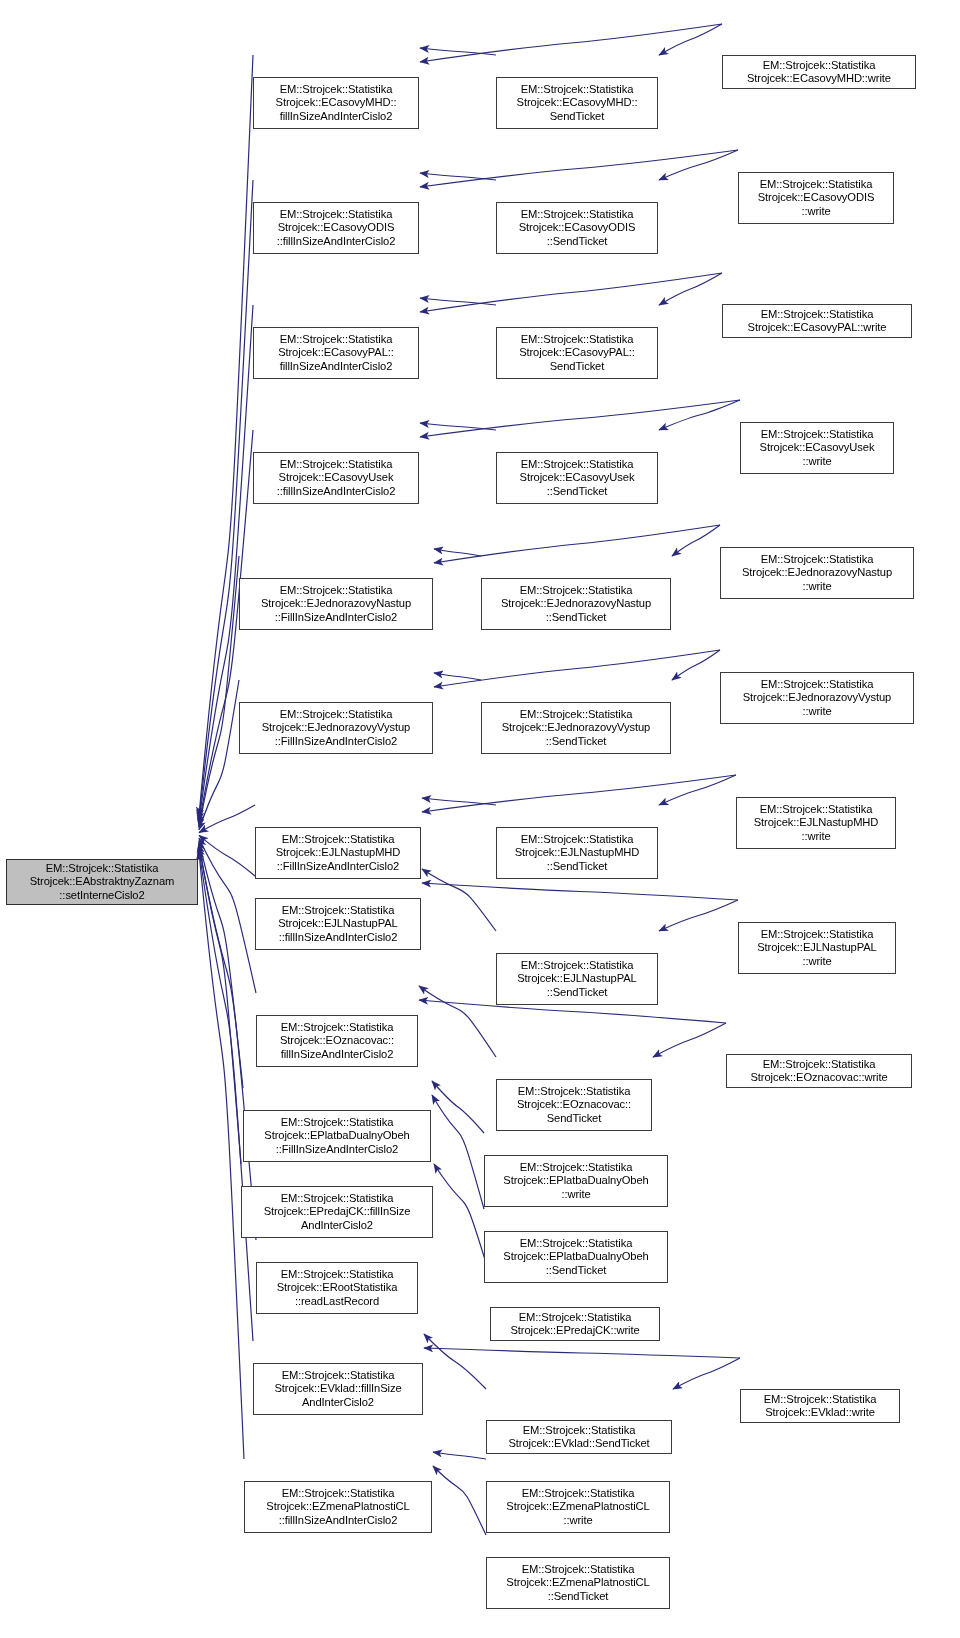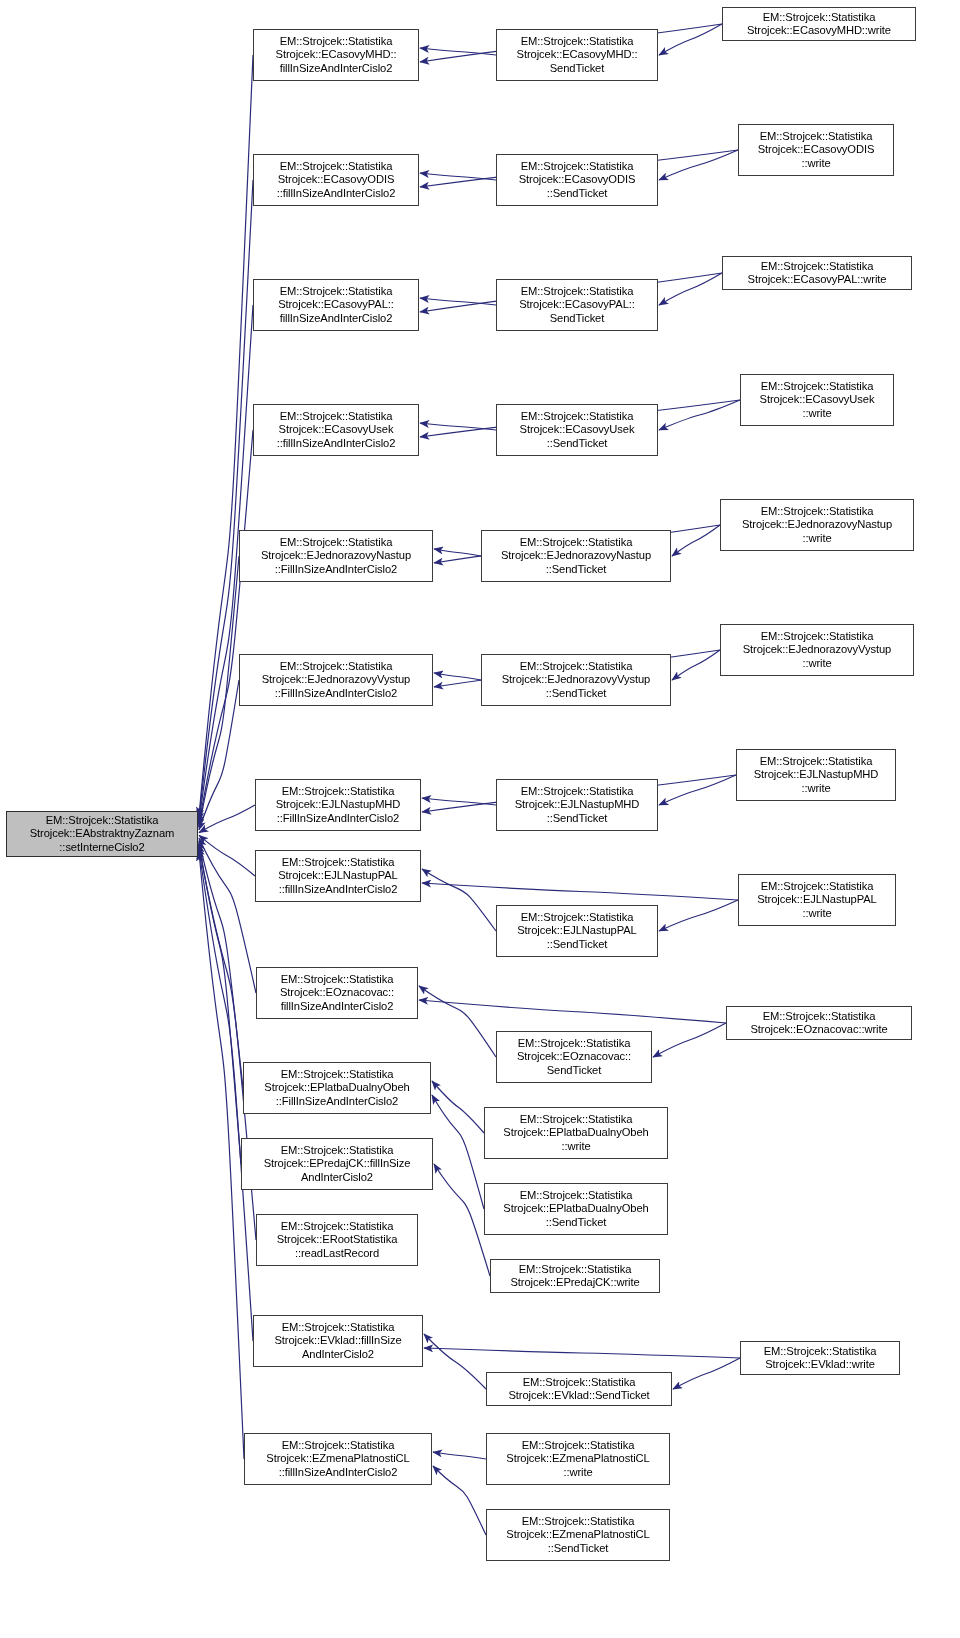--- a/index.html
+++ b/index.html
@@ -30,20 +30,21 @@
     display: flex;
     align-items: center;
     justify-content: center;
     text-align: center;
     font-size: 11.2px;
     line-height: 13.4px;
     color: #000000;
     letter-spacing: -0.1px;
     white-space: pre-line;
     padding: 12px 2px;
+    margin-top: 48px;
   }
   .node-box.highlight {
     background: #bfbfbf;
     border-color: #2e2e2e;
   }
 </style>
 </head>
 <body>
 
 <div id="graph-root">

